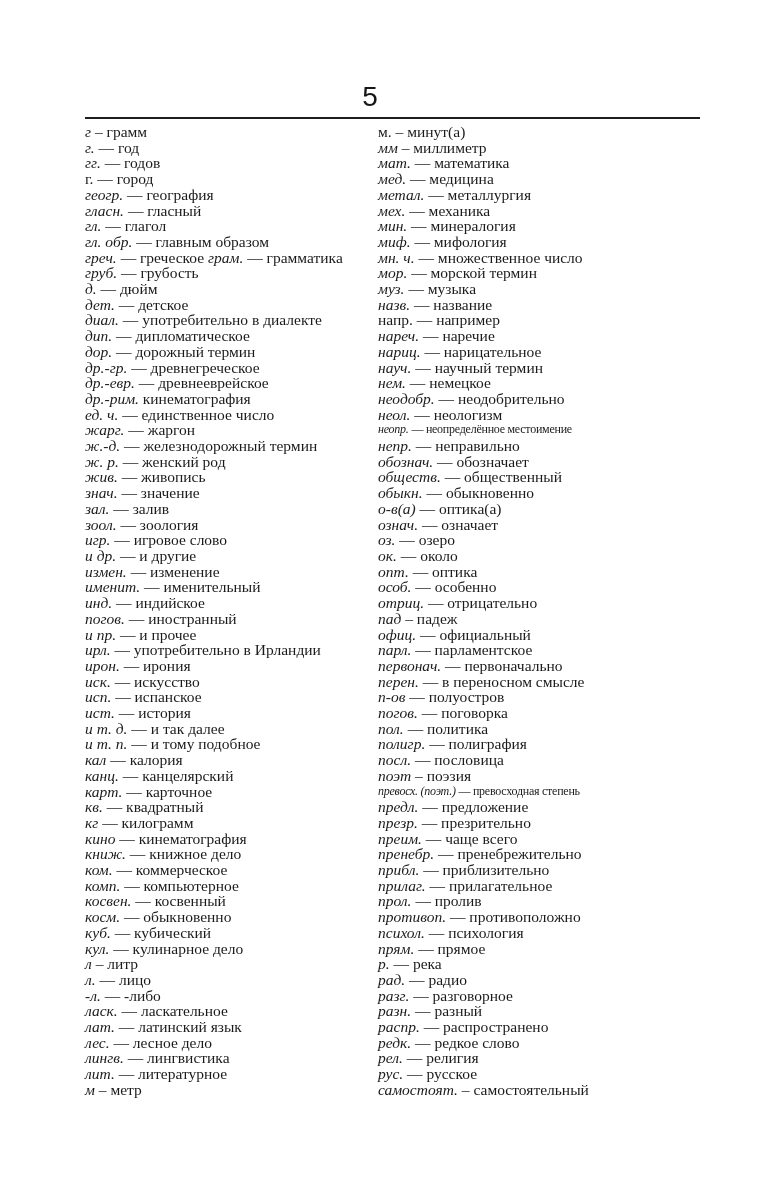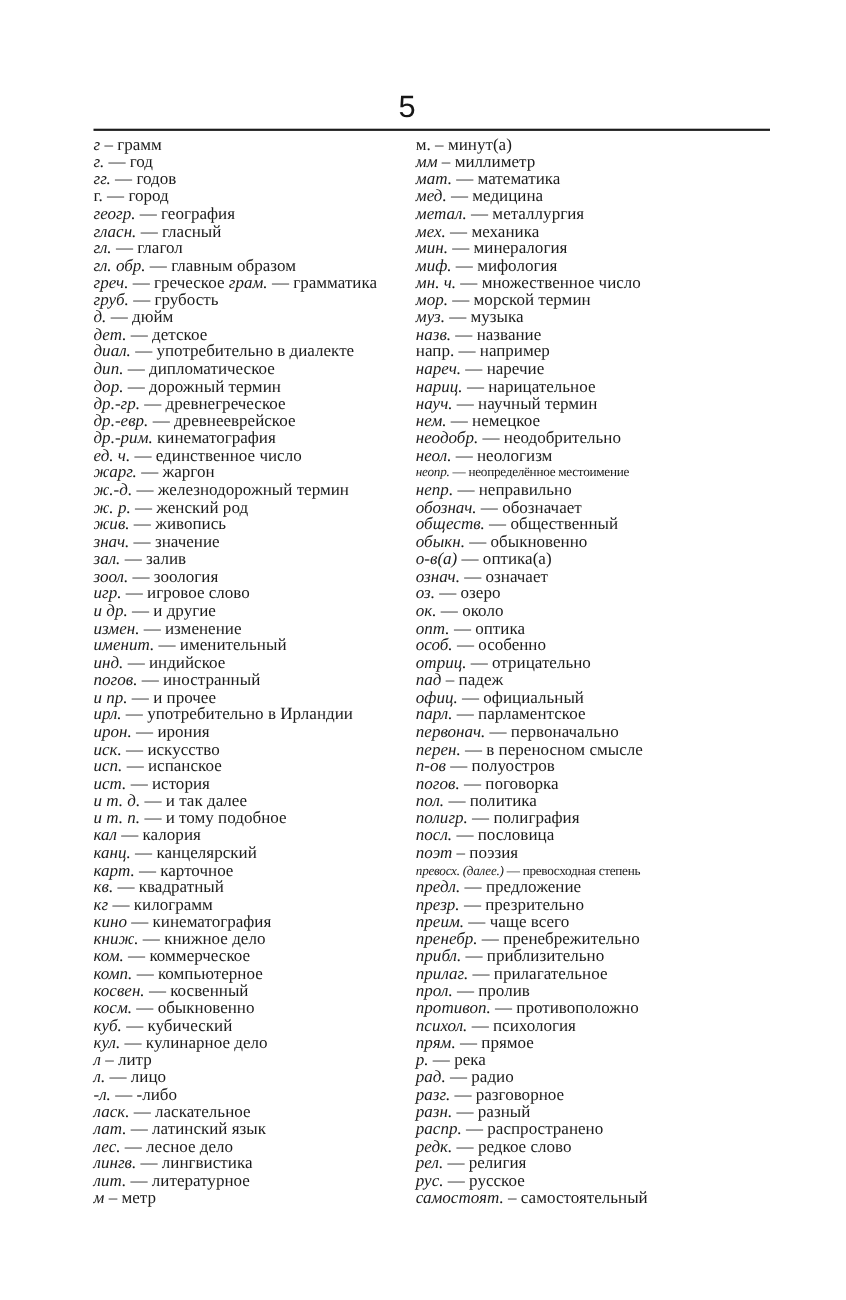--- a/index.html
+++ b/index.html
@@ -152,21 +152,21 @@
       <div class="entry"><span class="abbr">офиц.</span> — <span class="meaning">официальный</span></div>
       <div class="entry"><span class="abbr">парл.</span> — <span class="meaning">парламентское</span></div>
       <div class="entry"><span class="abbr">первонач.</span> — <span class="meaning">первоначально</span></div>
       <div class="entry"><span class="abbr">перен.</span> — <span class="meaning">в переносном смысле</span></div>
       <div class="entry"><span class="abbr">п-ов</span> — <span class="meaning">полуостров</span></div>
       <div class="entry"><span class="abbr">погов.</span> — <span class="meaning">поговорка</span></div>
       <div class="entry"><span class="abbr">пол.</span> — <span class="meaning">политика</span></div>
       <div class="entry"><span class="abbr">полигр.</span> — <span class="meaning">полиграфия</span></div>
       <div class="entry"><span class="abbr">посл.</span> — <span class="meaning">пословица</span></div>
       <div class="entry"><span class="abbr">поэт</span> – <span class="meaning">поэзия</span></div>
-      <div class="entry condensed"><span class="abbr">превосх. (далее.)</span> — <span class="meaning">превосходная степень</span></div>
+      <div class="entry condensed"><span class="abbr">превосх. (поэт.)</span> — <span class="meaning">превосходная степень</span></div>
       <div class="entry"><span class="abbr">предл.</span> — <span class="meaning">предложение</span></div>
       <div class="entry"><span class="abbr">презр.</span> — <span class="meaning">презрительно</span></div>
       <div class="entry"><span class="abbr">преим.</span> — <span class="meaning">чаще всего</span></div>
       <div class="entry"><span class="abbr">пренебр.</span> — <span class="meaning">пренебрежительно</span></div>
       <div class="entry"><span class="abbr">прибл.</span> — <span class="meaning">приблизительно</span></div>
       <div class="entry"><span class="abbr">прилаг.</span> — <span class="meaning">прилагательное</span></div>
       <div class="entry"><span class="abbr">прол.</span> — <span class="meaning">пролив</span></div>
       <div class="entry"><span class="abbr">противоп.</span> — <span class="meaning">противоположно</span></div>
       <div class="entry"><span class="abbr">психол.</span> — <span class="meaning">психология</span></div>
       <div class="entry"><span class="abbr">прям.</span> — <span class="meaning">прямое</span></div>

